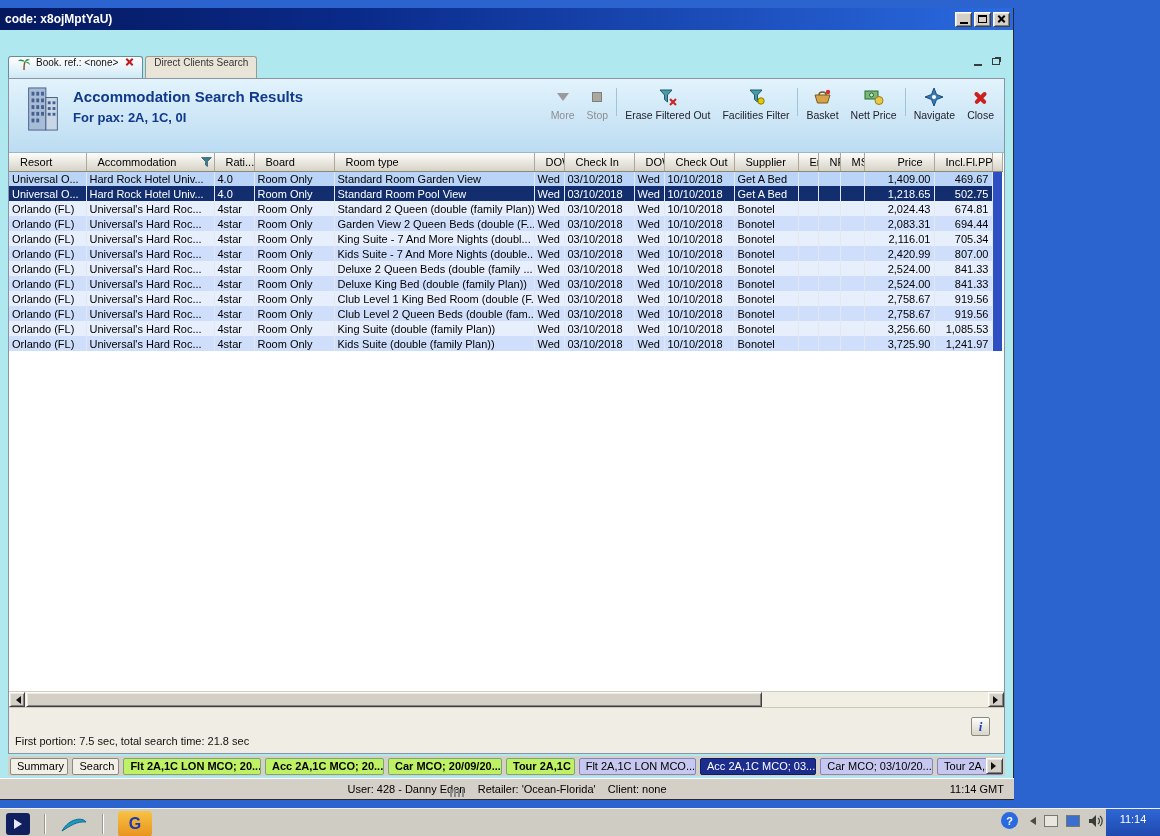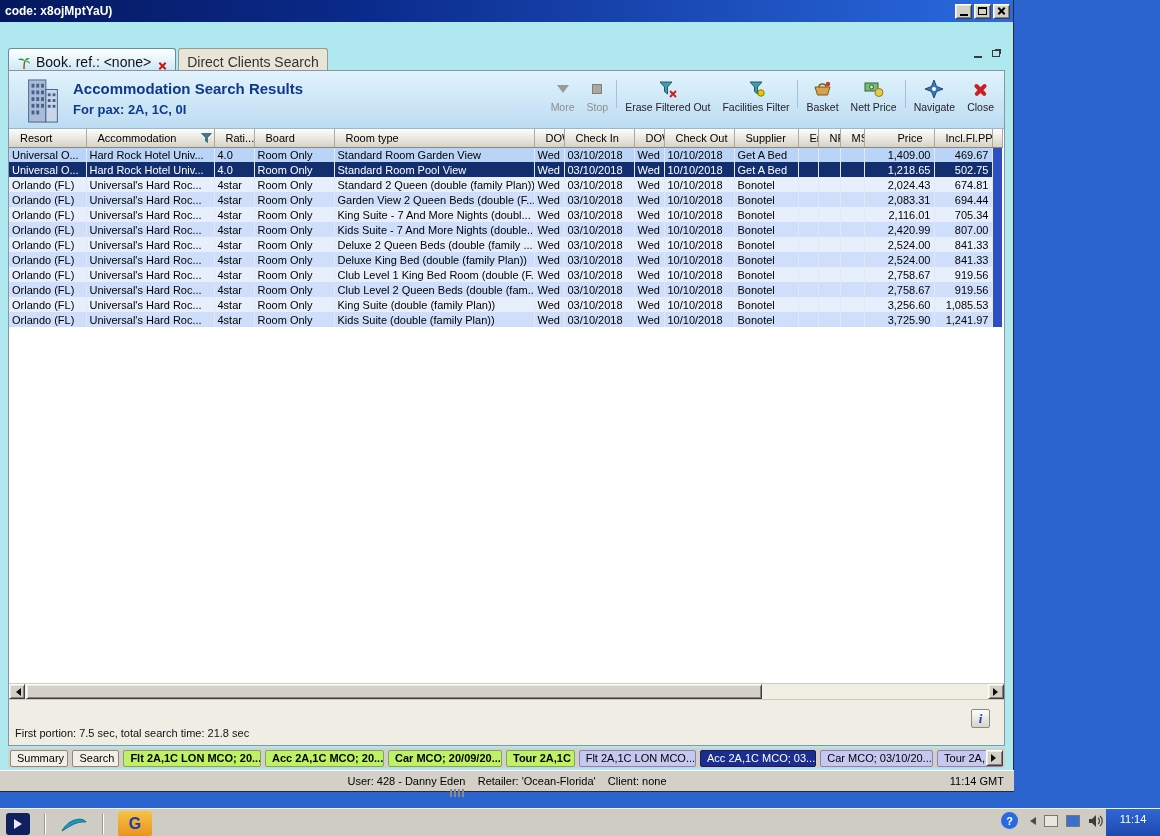--- a/index.html
+++ b/index.html
@@ -1,55 +1,55 @@
 <!DOCTYPE html>
 <html><head>
 <meta charset="utf-8">
 <style>
   * { margin:0; padding:0; box-sizing:border-box; }
   body { font-family:"Liberation Sans", sans-serif; }
   .screen { position:relative; width:1160px; height:836px; background:#2b63cf; overflow:hidden; }
 
   
-  .app-window { position:absolute; left:0; top:0; width:1014px; height:792px;
+  .app-window { position:absolute; left:0; top:8px; width:1014px; height:792px;
     background:#b0e8f0; border-right:1px solid #2a2a2a; border-bottom:1px solid #2a2a2a; }
 
   .titlebar { position:absolute; left:0; top:0; width:100%; height:22px;
     background:linear-gradient(to right,#05185e,#0a2a8a 35%,#2a6ae0);
     display:flex; align-items:center; padding:0 3px 0 5px; }
   .titlebar-text { color:#fff; font-size:12px; font-weight:bold; white-space:nowrap; flex:1; }
   .win-btn { width:17px; height:15px; margin-left:2px; background:#d4d0c8;
     border:1px solid; border-color:#ffffff #404040 #404040 #ffffff;
     box-shadow:inset 1px 1px 0 #ece9d8, inset -1px -1px 0 #808080;
     display:flex; align-items:center; justify-content:center; position:relative; }
   .glyph-min { width:8px; height:2px; background:#000; margin-top:7px; }
   .glyph-max { width:9px; height:8px; border:1px solid #000; border-top:2px solid #000; }
   .glyph-x { position:relative; width:9px; height:9px; }
   .glyph-x::before,.glyph-x::after { content:""; position:absolute; left:0; top:3.5px; width:9px; height:2px; background:#000; }
   .glyph-x::before { transform:rotate(45deg); } .glyph-x::after { transform:rotate(-45deg); }
 
   
   .doc-tab-row { position:absolute; left:8px; top:47px; height:23px; display:flex; align-items:flex-end; }
-  .doc-tab { height:22px; display:flex; align-items:flex-end; padding:0 8px; font-size:14px;
+  .doc-tab { height:22px; display:flex; align-items:flex-start; padding:0 8px; font-size:10px;
     border:1px solid #9c9a8c; border-bottom:none; border-radius:3px 3px 0 0; background:#e8e5d8; color:#333; margin-right:2px; }
   .doc-tab.active { background:linear-gradient(#ffffff,#cfe9f6); border-color:#6a8aa0; color:#111; }
   .doc-tab .tab-close { position:relative; width:9px; height:9px; margin-left:7px; }
   .doc-tab .tab-close::before,.doc-tab .tab-close::after { content:""; position:absolute; left:0; top:3.5px; width:9px; height:2px; background:#c41818; }
   .doc-tab .tab-close::before { transform:rotate(45deg);} .doc-tab .tab-close::after { transform:rotate(-45deg);}
   .doc-tab svg { margin-right:5px; }
   .mdi-btns { position:absolute; right:10px; top:47px; display:flex; }
   .mdi-btn { width:15px; height:13px; margin-left:3px; display:flex; align-items:center; justify-content:center; }
   .mdi-dash { width:8px; height:2px; background:#3a3a3a; margin-top:6px; }
   .mdi-restore { width:8px; height:7px; border:1px solid #3a3a3a; box-shadow:2px -2px 0 -1px #3a3a3a; }
 
   
   .panel { position:absolute; left:8px; top:70px; width:997px; height:676px;
     background:#fff; border:1px solid #8a94a2; display:flex; flex-direction:column; }
 
-  .header-band { position:relative; height:58px; flex:none;
+  .header-band { position:relative; height:74px; flex:none;
     background:linear-gradient(#e2f3fc,#bcdcf2); border-bottom:1px solid #9ab8cc; }
   .hb-icon { position:absolute; left:12px; top:7px; }
   .hb-title { position:absolute; left:64px; top:9px; font-size:15px; font-weight:bold; color:#10398c; }
   .hb-sub   { position:absolute; left:64px; top:31px; font-size:13px; font-weight:bold; color:#10398c; }
 
   .toolbar { position:absolute; right:4px; top:4px; display:flex; align-items:stretch; }
   .tool { display:flex; flex-direction:column; align-items:center; justify-content:flex-start;
     padding:2px 6px 0; font-size:10.5px; color:#24222a; white-space:nowrap; }
   .tool .ticon { height:24px; display:flex; align-items:center; justify-content:center; }
   .tool.disabled { color:#8e8e8e; }

